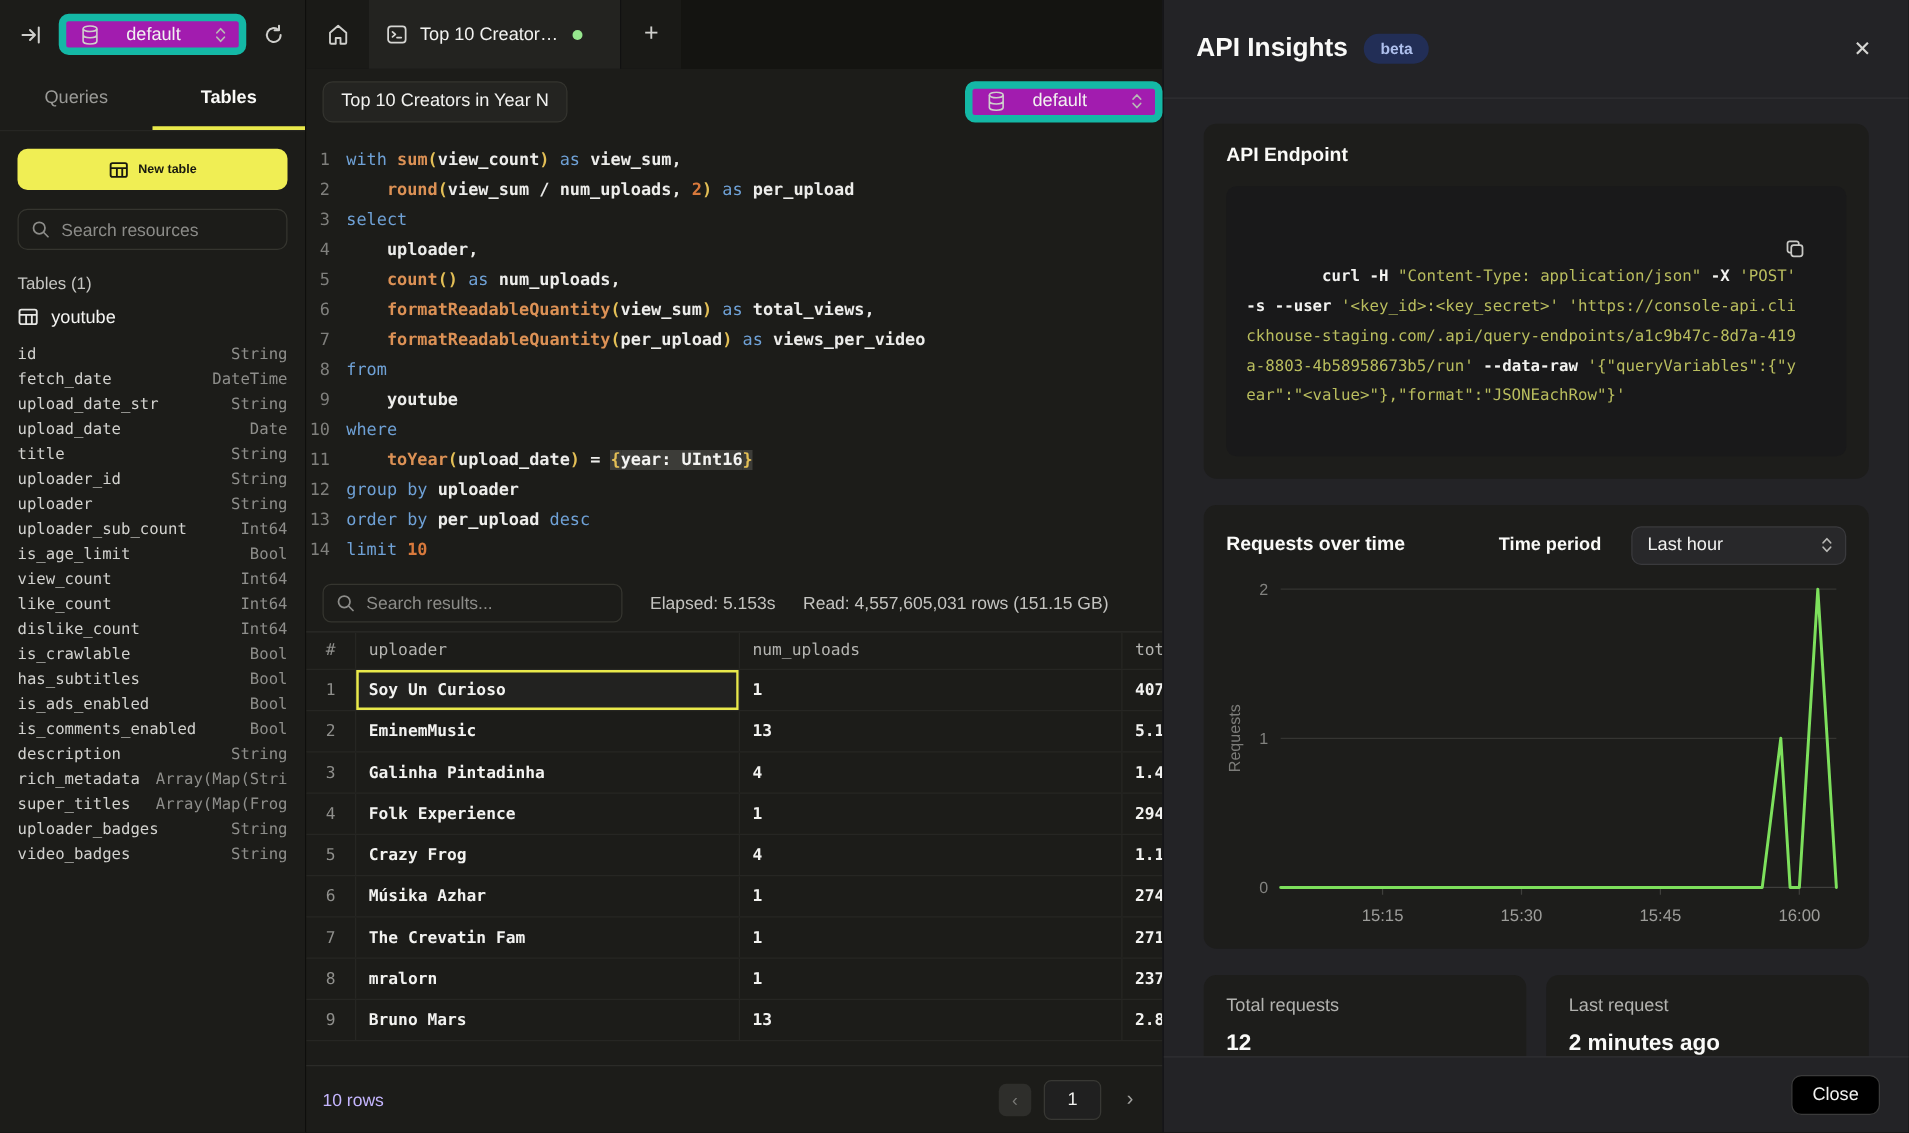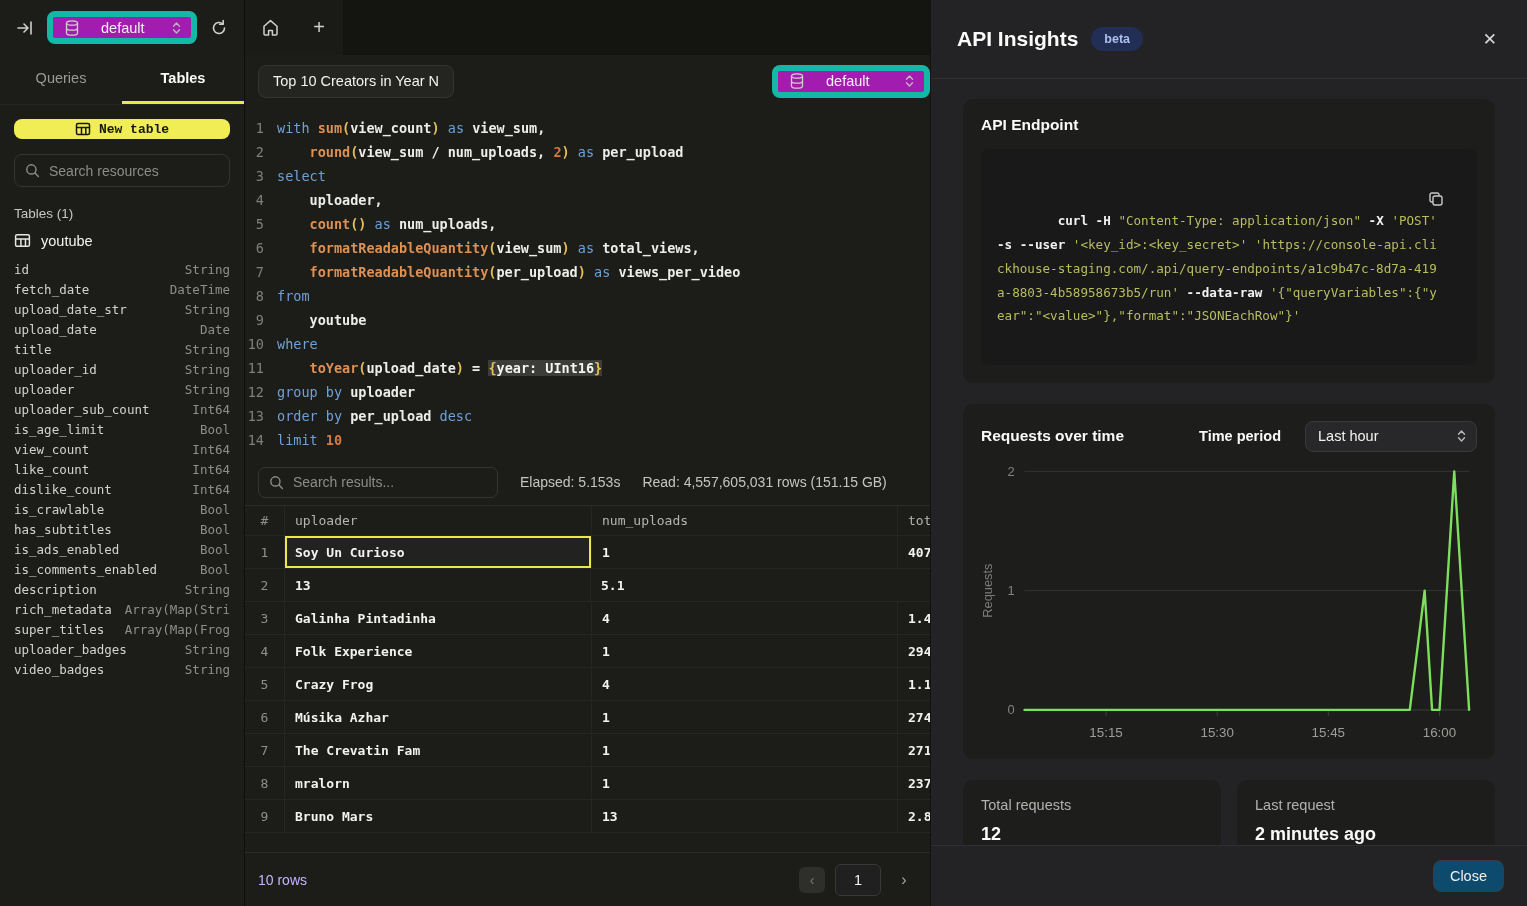--- a/index.html
+++ b/index.html
@@ -14,21 +14,21 @@
   
   .sidebar { width:245px; min-width:245px; background:#1c1c19; border-right:1px solid #0e0e0c; display:flex; flex-direction:column; }
   .side-top { height:55px; display:flex; align-items:center; padding:0 12px; gap:9px; }
   .icon-btn { background:none; border:none; color:#cfcfcc; cursor:pointer; display:flex; align-items:center; justify-content:center; width:26px; height:26px; border-radius:6px; }
   .select-btn { display:flex; align-items:center; gap:22px; background:#a21caf; border:6px solid #14b8a6; border-radius:8px; height:33px; padding:0 10px 0 12px; color:#f2f2f0; font-size:14.5px; cursor:pointer; flex:1; }
   .select-btn .lbl { flex:1; text-align:left; }
   .side-tabs { height:50px; display:flex; border-bottom:1px solid #262623; }
   .side-tab { flex:1; display:flex; align-items:center; justify-content:center; font-size:14.5px; color:#9a9a97; cursor:pointer; border-bottom:3px solid transparent; }
   .side-tab.active { color:#fafaf8; font-weight:bold; border-bottom-color:#e9e94b; }
   .side-body { padding:14px; flex:1; overflow:hidden; }
-  .new-table { width:100%; height:20px; background:#f0ee54; color:#18180f; border:none; border-radius:8px; font-size:13px; font-weight:bold; display:flex; align-items:center; justify-content:center; gap:8px; cursor:pointer; font-family:Liberation Mono, monospace; }
+  .new-table { width:100%; height:33px; background:#f0ee54; color:#18180f; border:none; border-radius:8px; font-size:10px; font-weight:bold; display:flex; align-items:center; justify-content:center; gap:8px; cursor:pointer; font-family:Liberation Sans, sans-serif; }
   .search-box { margin-top:15px; height:33px; border:1px solid #35352f; border-radius:8px; display:flex; align-items:center; gap:9px; padding:0 10px; color:#8c8c89; }
   .search-box input { background:none; border:none; outline:none; color:#d8d8d5; font-size:14px; width:100%; font-family:"Liberation Sans",sans-serif; }
   .search-box input::placeholder { color:#8c8c89; }
   .tables-label { margin-top:19px; font-size:13.5px; color:#c6c6c3; }
   .table-item { margin-top:11px; display:flex; align-items:center; gap:10px; font-size:14.5px; color:#f4f4f2; cursor:pointer; }
   .col-list { margin-top:11px; font-size:12.5px; line-height:20px; }
   .col-row { display:flex; justify-content:space-between; }
   .col-name { color:#d2d2cf; }
   .col-type { color:#8e8e8b; }
 
@@ -107,21 +107,21 @@
   .tp-select .lbl { flex:1; text-align:left; }
   .chart-svg { width:100%; height:295px; display:block; margin-top:4px; }
   .chart-svg text { font-family:"Liberation Sans",sans-serif; }
 
   .stats-row { display:flex; gap:16px; margin-top:21px; }
   .stat-card { flex:1; padding:17px 18px; height:95px; }
   .stat-label { font-size:14.5px; color:#b2b2af; }
   .stat-value { margin-top:11px; font-size:18px; font-weight:bold; color:#fafaf8; }
 
   .p-footer { height:61px; min-height:61px; border-top:1px solid #303033; display:flex; align-items:center; justify-content:flex-end; padding:0 23px; }
-  .close-btn { height:32px; padding:0 16px; background:#0c4a6e; border:1px solid #3b3b3b; border-radius:8px; color:#f2f2f0; font-size:14.5px; cursor:pointer; font-family:"Liberation Sans",sans-serif; }
+  .close-btn { height:32px; padding:0 16px; background:#000000; border:1px solid #3b3b3b; border-radius:8px; color:#f2f2f0; font-size:14.5px; cursor:pointer; font-family:"Liberation Sans",sans-serif; }
 
   svg.ic { display:block; }
 </style>
 </head>
 <body>
 
 <div class="sidebar">
   <div class="side-top">
     <button class="icon-btn">
       <span>
@@ -282,20 +282,30 @@
 </div>
 
 <div class="main">
   <div class="tabstrip">
     <div class="home-btn">
       <span>
         <svg class="ic" width="19" height="19" viewBox="0 0 19 19">
             <path d="M3 8.2 9.5 2.6 16 8.2V16a1 1 0 0 1-1 1h-3.6v-4.6H7.6V17H4a1 1 0 0 1-1-1Z" stroke="#cfcfcc" stroke-width="1.5" fill="none" stroke-linejoin="round"></path>
           </svg>
       </span>
+    </div>
+    <div class="qtab">
+      <span>
+        <svg class="ic" width="17" height="17" viewBox="0 0 17 17">
+            <rect x="1.5" y="2" width="14" height="13" rx="2.5" stroke="#d6d6d3" stroke-width="1.4" fill="none"></rect>
+            <path d="m5 6.5 2.3 2-2.3 2M8.6 11h3.4" stroke="#d6d6d3" stroke-width="1.4" fill="none" stroke-linecap="round" stroke-linejoin="round"></path>
+          </svg>
+      </span>
+      <span class="t-label">Top 10 Creator…</span>
+      <span class="tab-dot"></span>
     </div>
     <div class="plus-btn">+</div>
     <div class="tab-fill"></div>
   </div>
 
   <div class="toolbar">
     <button class="title-btn">Top 10 Creators in Year N</button>
     <button class="select-btn">
       <span>
         <svg class="ic" width="14" height="16" viewBox="0 0 14 16">
@@ -336,20 +346,21 @@
         <div class="tcell c3">total_views</div>
       </div>
       <div class="trow">
         <div class="tcell c0">1</div>
         <div class="tcell c1 selected">Soy Un Curioso</div>
         <div class="tcell c2">1</div>
         <div class="tcell c3">407</div>
       </div>
       <div class="trow">
         <div class="tcell c0">2</div>
+        <div class="tcell c1">EminemMusic</div>
         <div class="tcell c2">13</div>
         <div class="tcell c3">5.1</div>
       </div>
       <div class="trow">
         <div class="tcell c0">3</div>
         <div class="tcell c1">Galinha Pintadinha</div>
         <div class="tcell c2">4</div>
         <div class="tcell c3">1.4</div>
       </div>
       <div class="trow">

